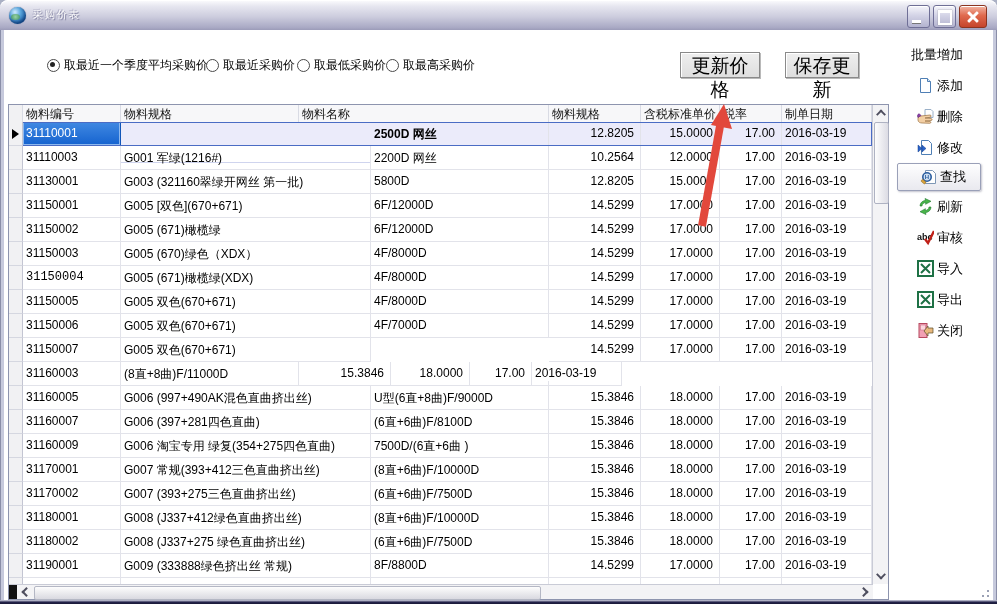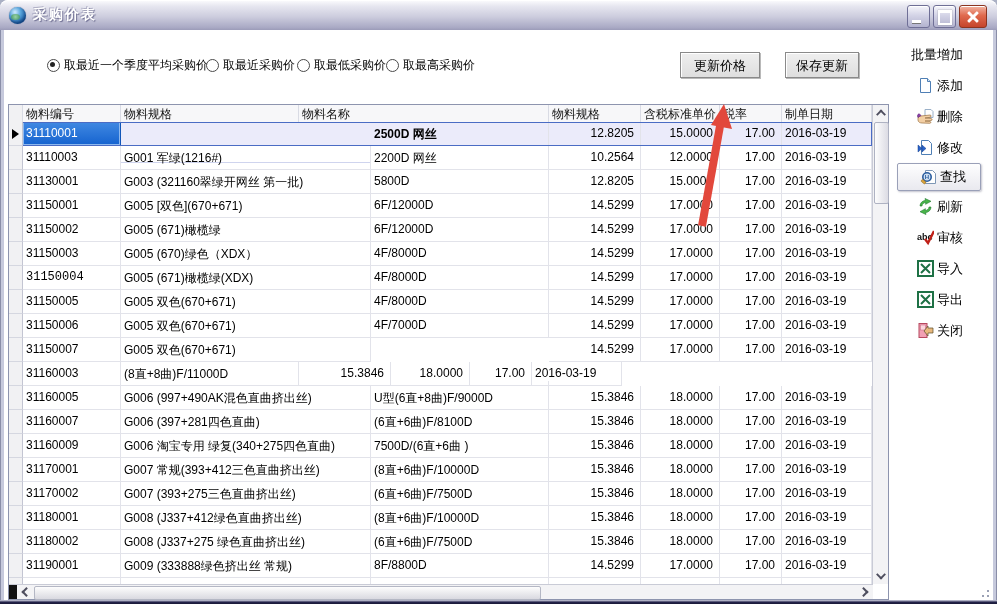--- a/index.html
+++ b/index.html
@@ -9,21 +9,21 @@
   .window{position:absolute;inset:0;border-radius:8px 8px 0 0;
     background:#c6c9dc;box-shadow:inset 0 0 0 1px #8a8ea8;}
   .titlebar{position:absolute;left:0;top:0;right:0;height:30px;border-radius:8px 8px 0 0;
     background:linear-gradient(180deg,#fdfdfe 0%,#e7e7f0 20%,#cdcdde 55%,#a9a9c4 92%,#9b9bb8 100%);
     box-shadow:inset 0 1px 0 #ffffff;display:flex;align-items:center;}
   .app-icon{width:17px;height:17px;margin:0 7px 0 9px;border-radius:50%;
     background:radial-gradient(circle at 35% 30%,#cfeaff 0%,#5aa6dc 35%,#1c5fa8 75%,#0d3e7a 100%);
     box-shadow:inset -1px -2px 3px rgba(0,30,80,.5),0 0 1px #405a80;}
   .app-icon i{display:block;width:9px;height:6px;margin:7px 0 0 2px;border-radius:50%;
     background:radial-gradient(circle,#9fd89a 0%,#4e9e62 80%);opacity:.85;}
-  .title-text{color:#ffffff;font-weight:bold;font-size:14px;letter-spacing:2px;
+  .title-text{color:#ffffff;font-weight:normal;font-size:10px;letter-spacing:2px;
     text-shadow:1px 1px 1px #6e6e92, -1px -1px 0 rgba(90,90,130,.35);}
   .win-btns{position:absolute;right:10px;top:5px;display:flex;gap:3px;}
   .win-btn{width:21px;height:21px;border-radius:3px;border:1px solid #6f6f96;position:relative;
     background:linear-gradient(180deg,#f6f6fb 0%,#d3d3e6 45%,#b3b3cf 100%);box-shadow:inset 0 1px 0 #fff;}
   .win-btn.close{width:26px;background:linear-gradient(180deg,#f2b5a4 0%,#e06a4e 45%,#c5442b 100%);border-color:#8c3420;}
   .glyph-min{position:absolute;left:4px;bottom:4px;width:9px;height:3px;background:#fff;box-shadow:0 1px 0 #777;}
   .glyph-max{position:absolute;left:4px;top:4px;width:10px;height:10px;border:2px solid #fff;border-top-width:3px;box-shadow:0 0 1px #777;}
   .glyph-x{position:absolute;inset:0;}
   .glyph-x:before,.glyph-x:after{content:"";position:absolute;left:50%;top:50%;width:14px;height:3px;background:#fff;border-radius:1px;}
   .glyph-x:before{transform:translate(-50%,-50%) rotate(45deg);}
@@ -32,21 +32,21 @@
   .content{position:absolute;left:4px;right:4px;top:30px;bottom:4px;background:#ffffff;}
   .bottom-edge{position:absolute;left:0;right:0;bottom:0;height:4px;background:linear-gradient(180deg,#d8dae8,#23234a 55%,#1a1a38);}
 
   
   .filter-row{position:absolute;top:27px;left:0;height:18px;font-size:12px;color:#000;}
   .radio-opt{position:absolute;display:flex;align-items:center;gap:4px;white-space:nowrap;cursor:default;}
   .radio-circle{width:11px;height:11px;border-radius:50%;border:1px solid #4a4a4a;background:#fff;position:relative;flex:0 0 auto;}
   .radio-circle.sel:after{content:"";position:absolute;left:2px;top:2px;width:5px;height:5px;border-radius:50%;background:#222;}
 
   
-  .xp-btn{position:absolute;top:22px;height:26px;font-size:13px;color:#000;text-align:center;line-height:24px;
+  .xp-btn{position:absolute;top:22px;height:26px;font-size:19px;color:#000;text-align:center;line-height:24px;
     background:linear-gradient(180deg,#efefef,#dedede);border:1px solid #8a8a8a;
     box-shadow:inset 1px 1px 0 #ffffff, 1px 1px 0 #b9b9b9;}
   #btn-update{left:676px;width:80px;}
   #btn-save{left:781px;width:74px;}
 
   
   .grid{position:absolute;left:4px;top:74px;width:881px;height:496px;border:1px solid #8d94ae;background:#fff;box-sizing:border-box;}
   .grid-head{position:absolute;left:0;top:0;height:17px;width:863px;display:flex;background:#f7f7f9;border-bottom:1px solid #a7aabe;}
   .hcell{box-sizing:border-box;font-size:12px;color:#111;padding:1px 2px 0 3px;border-right:1px solid #d9dbe4;overflow:hidden;white-space:nowrap;}
   .grid-body{position:absolute;left:0;top:17px;width:863px;height:462px;overflow:hidden;}
@@ -279,21 +279,21 @@
               <div class="gcell" style="width: 250px;">G006 (397+281四色直曲)</div>
               <div class="gcell" style="width: 178px;">(6直+6曲)F/8100D</div>
               <div class="gcell num" style="width: 92px;">15.3846</div>
               <div class="gcell num" style="width: 79px;">18.0000</div>
               <div class="gcell num" style="width: 62px;">17.00</div>
               <div class="gcell" style="width: 90px;">2016-03-19</div>
             </div>
             <div class="grow">
               <div class="ind" style="width: 14px;"></div>
               <div class="gcell" style="width: 98px;">31160009</div>
-              <div class="gcell" style="width: 250px;">G006 淘宝专用 绿复(340+275四色直曲)</div>
+              <div class="gcell" style="width: 250px;">G006 淘宝专用 绿复(354+275四色直曲)</div>
               <div class="gcell" style="width: 178px;">7500D/(6直+6曲 )</div>
               <div class="gcell num" style="width: 92px;">15.3846</div>
               <div class="gcell num" style="width: 79px;">18.0000</div>
               <div class="gcell num" style="width: 62px;">17.00</div>
               <div class="gcell" style="width: 90px;">2016-03-19</div>
             </div>
             <div class="grow">
               <div class="ind" style="width: 14px;"></div>
               <div class="gcell" style="width: 98px;">31170001</div>
               <div class="gcell" style="width: 250px;">G007 常规(393+412三色直曲挤出丝)</div>

